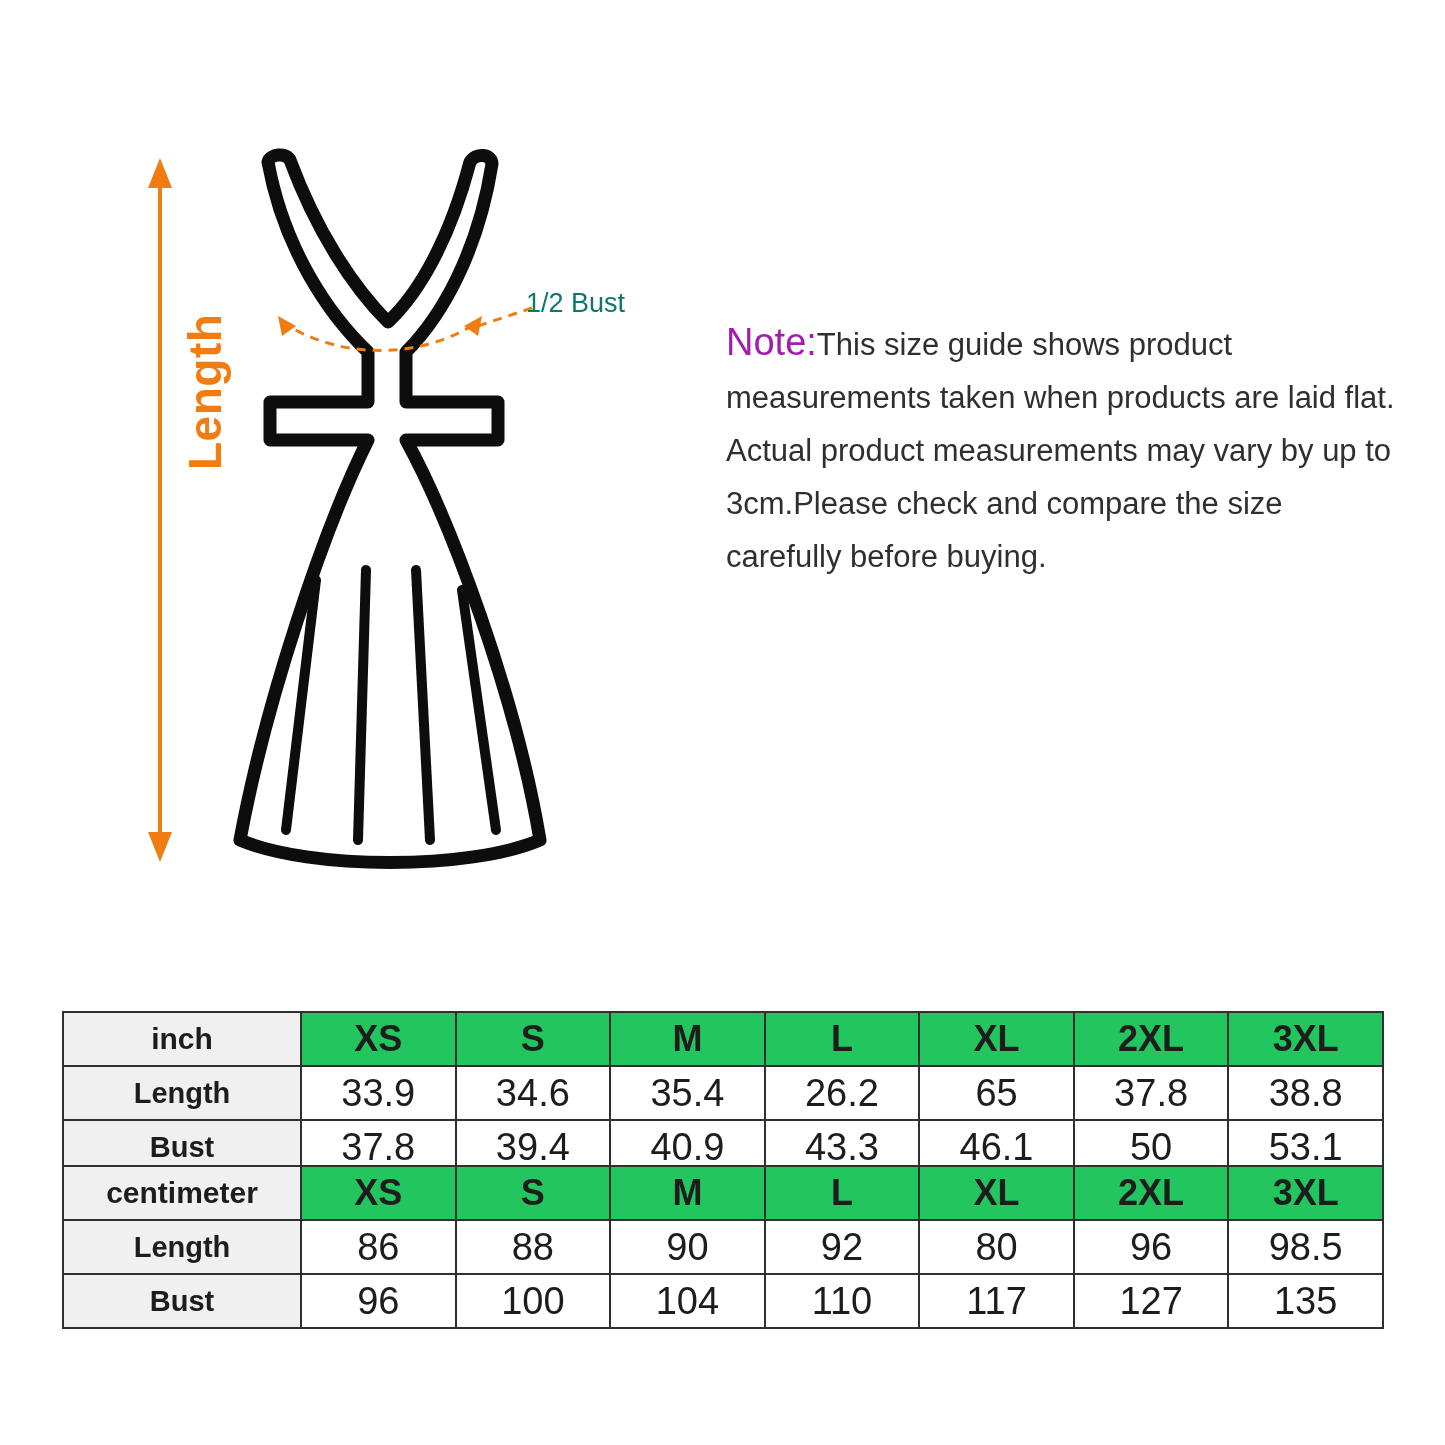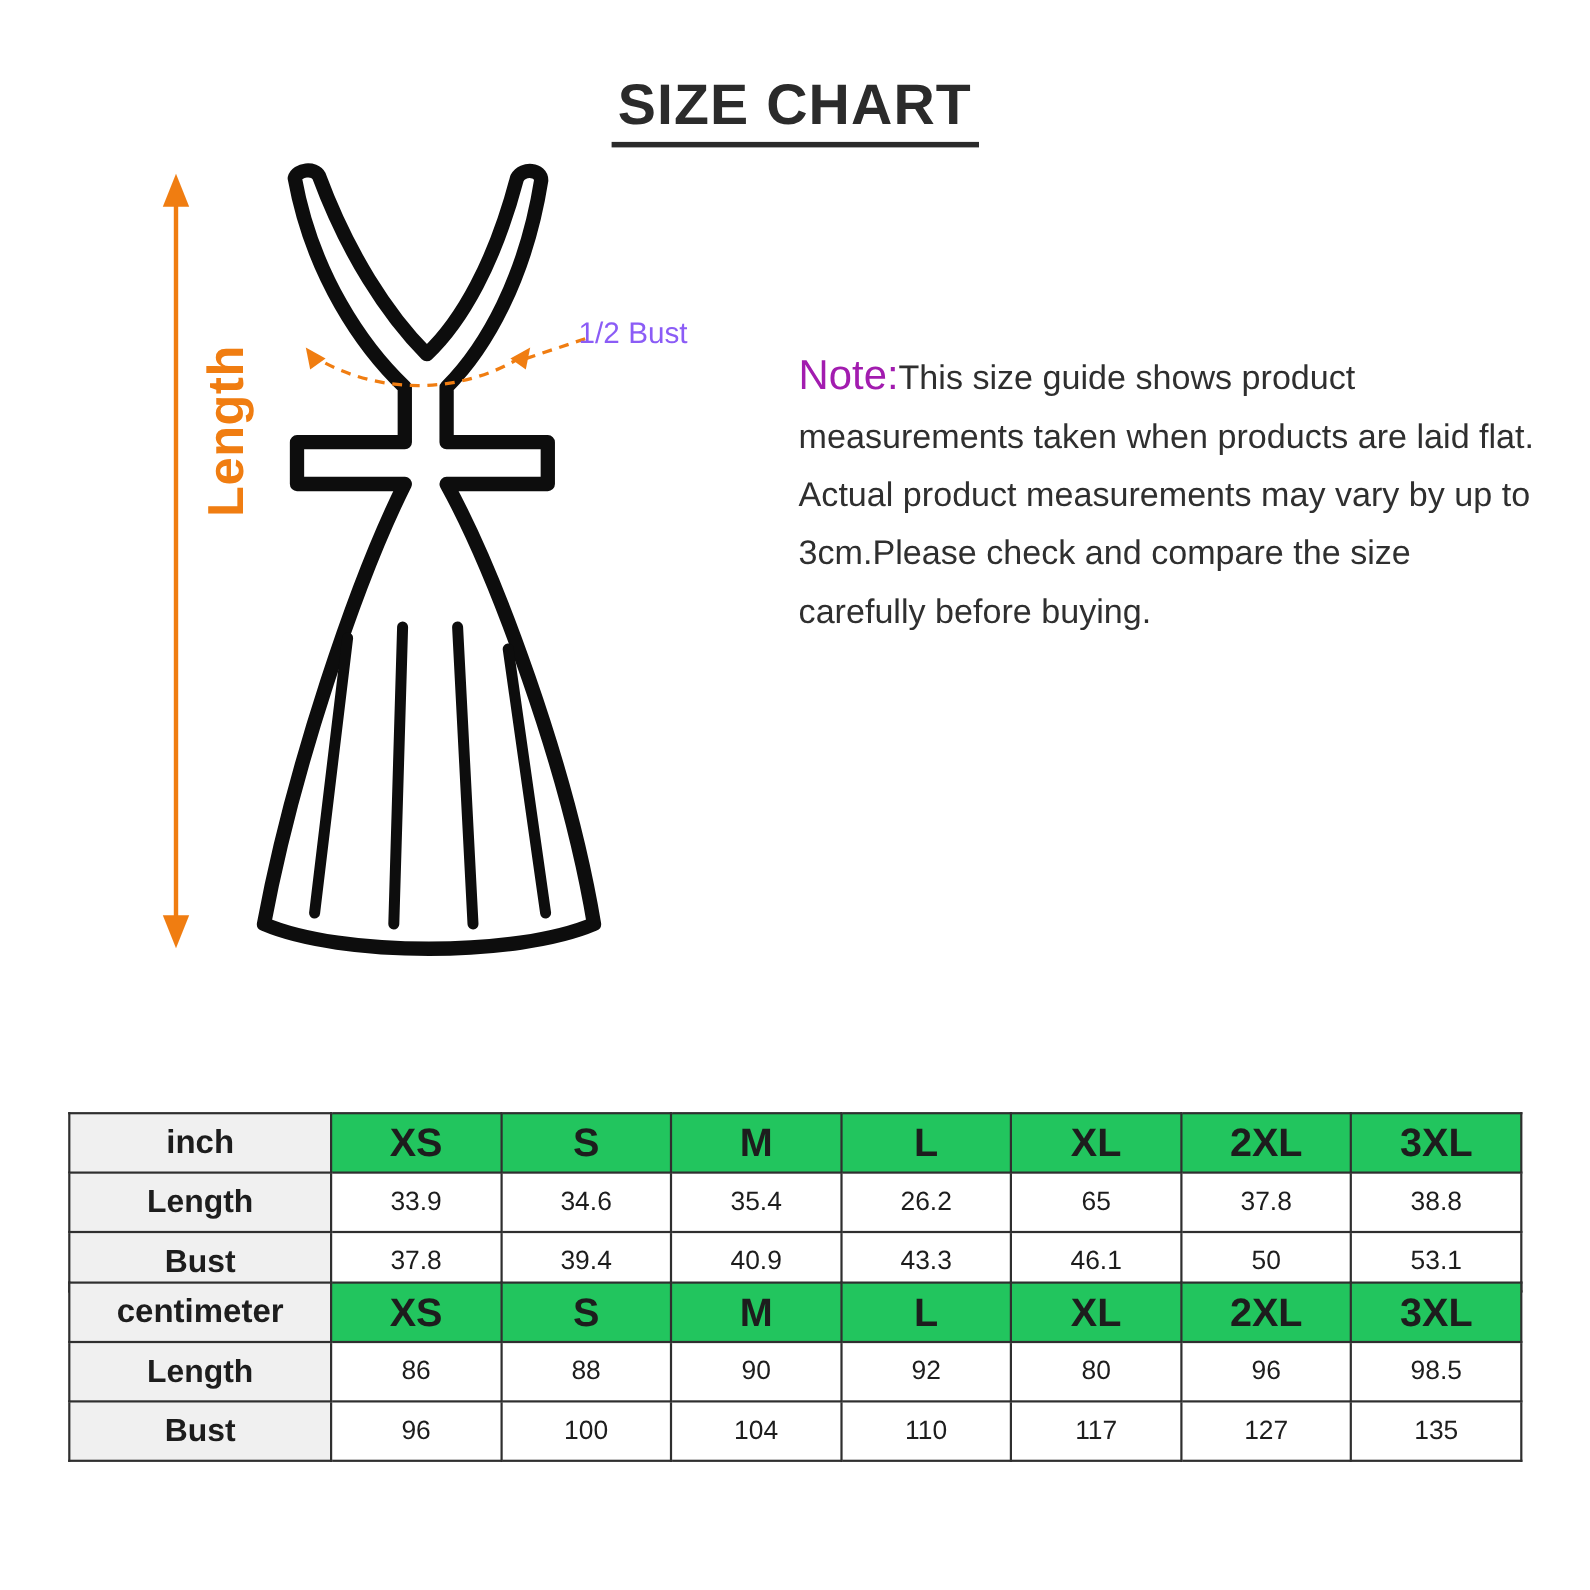--- a/index.html
+++ b/index.html
@@ -63,21 +63,21 @@
     font-weight: bold;
     color: #f07d11;
     letter-spacing: 0.5px;
     white-space: nowrap;
   }
   #bust-label {
     position: absolute;
     left: 466px;
     top: 148px;
     font-size: 27px;
-    color: #8b5cf6;
+    color: #0f766e;
     white-space: nowrap;
   }
 
   
   #note {
     position: absolute;
     left: 726px;
     top: 316px;
     width: 672px;
     font-size: 31px;
@@ -113,35 +113,32 @@
     background: #f0f0f0;
     width: 236px;
   }
   .size-table .unit {
     background: #f0f0f0;
     font-size: 30px;
   }
   .size-table td.val {
     background: #ffffff;
     font-weight: normal;
-    font-size: 24px;
+    font-size: 38px;
   }
   .size-table th.sz {
     background: #22c55e;
     font-size: 36px;
   }
 </style>
 </head>
 <body>
 
 <div id="page">
 
-  <div id="title-wrap">
-    <div id="title">SIZE CHART</div>
-  </div>
 
   <div id="illus">
 
     <svg id="dress-svg" width="580" height="790" viewBox="0 0 580 790">
 
       <g stroke="#f07d11" stroke-width="4" fill="none">
         <line x1="40" y1="38" x2="40" y2="702"></line>
       </g>
       <polygon points="40,18 28,48 52,48" fill="#f07d11"></polygon>
       <polygon points="40,722 28,692 52,692" fill="#f07d11"></polygon>

